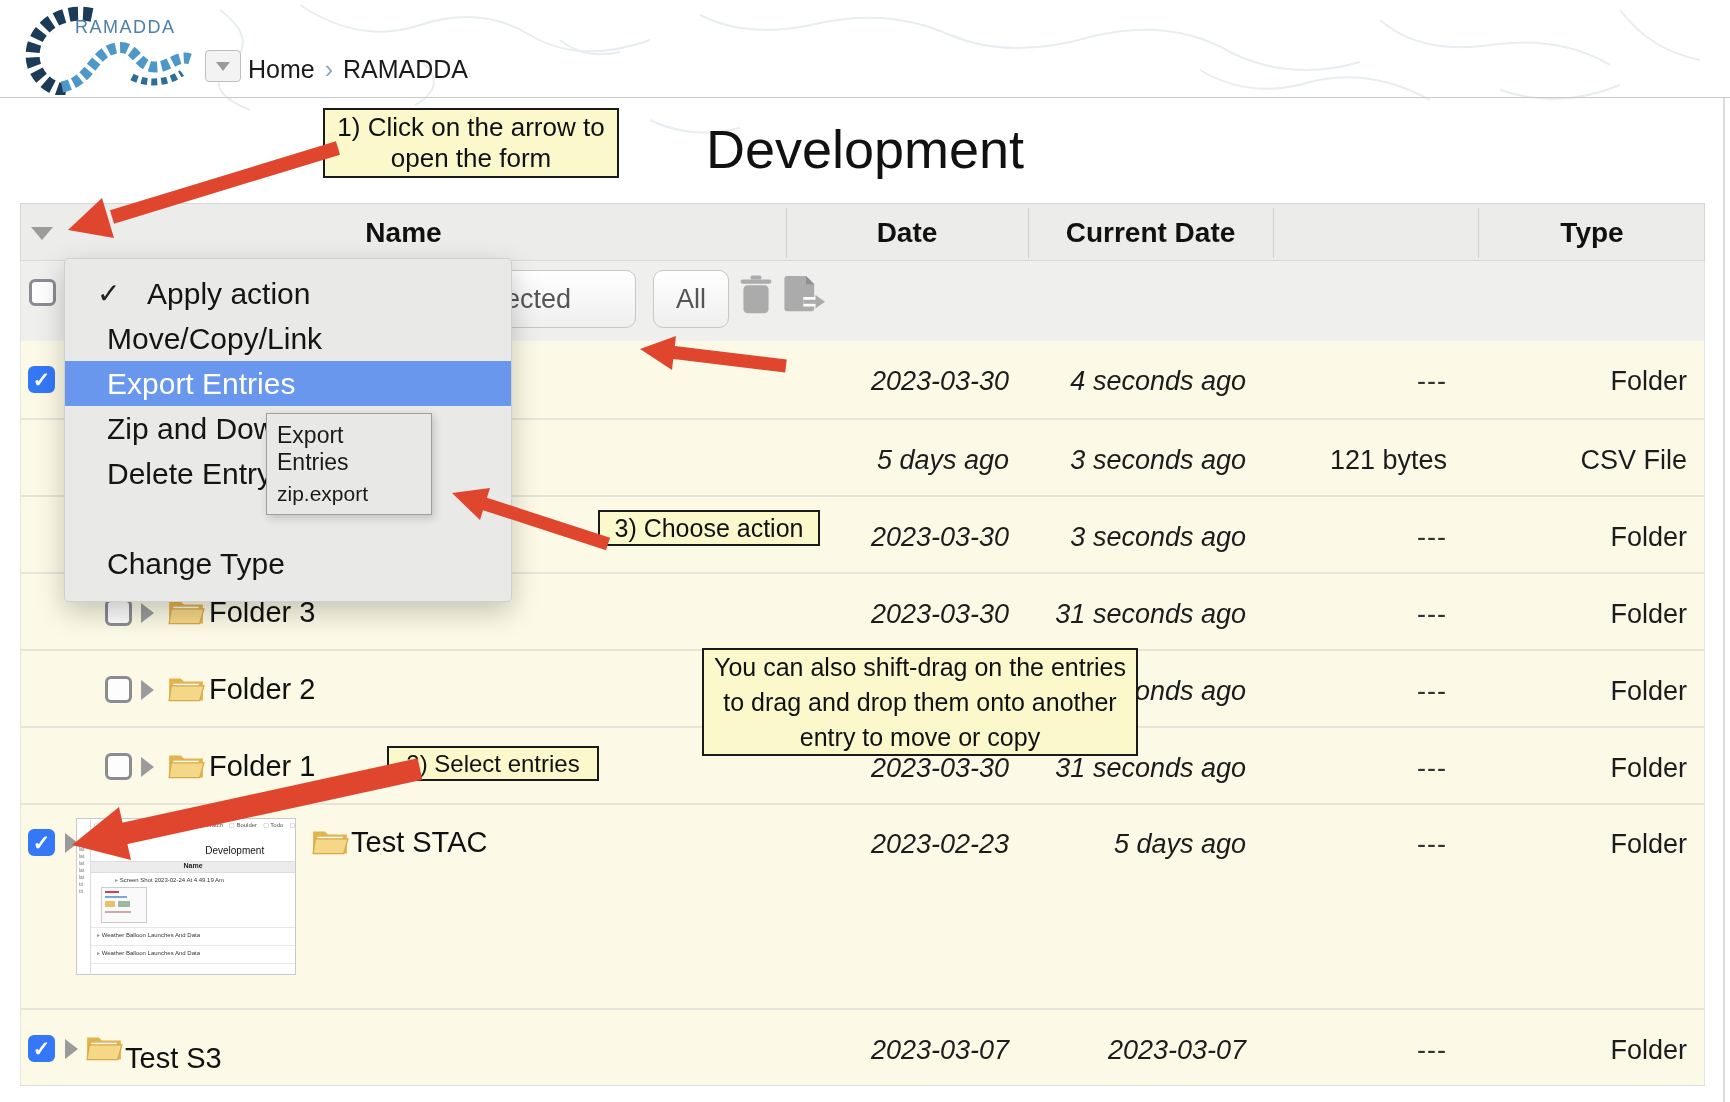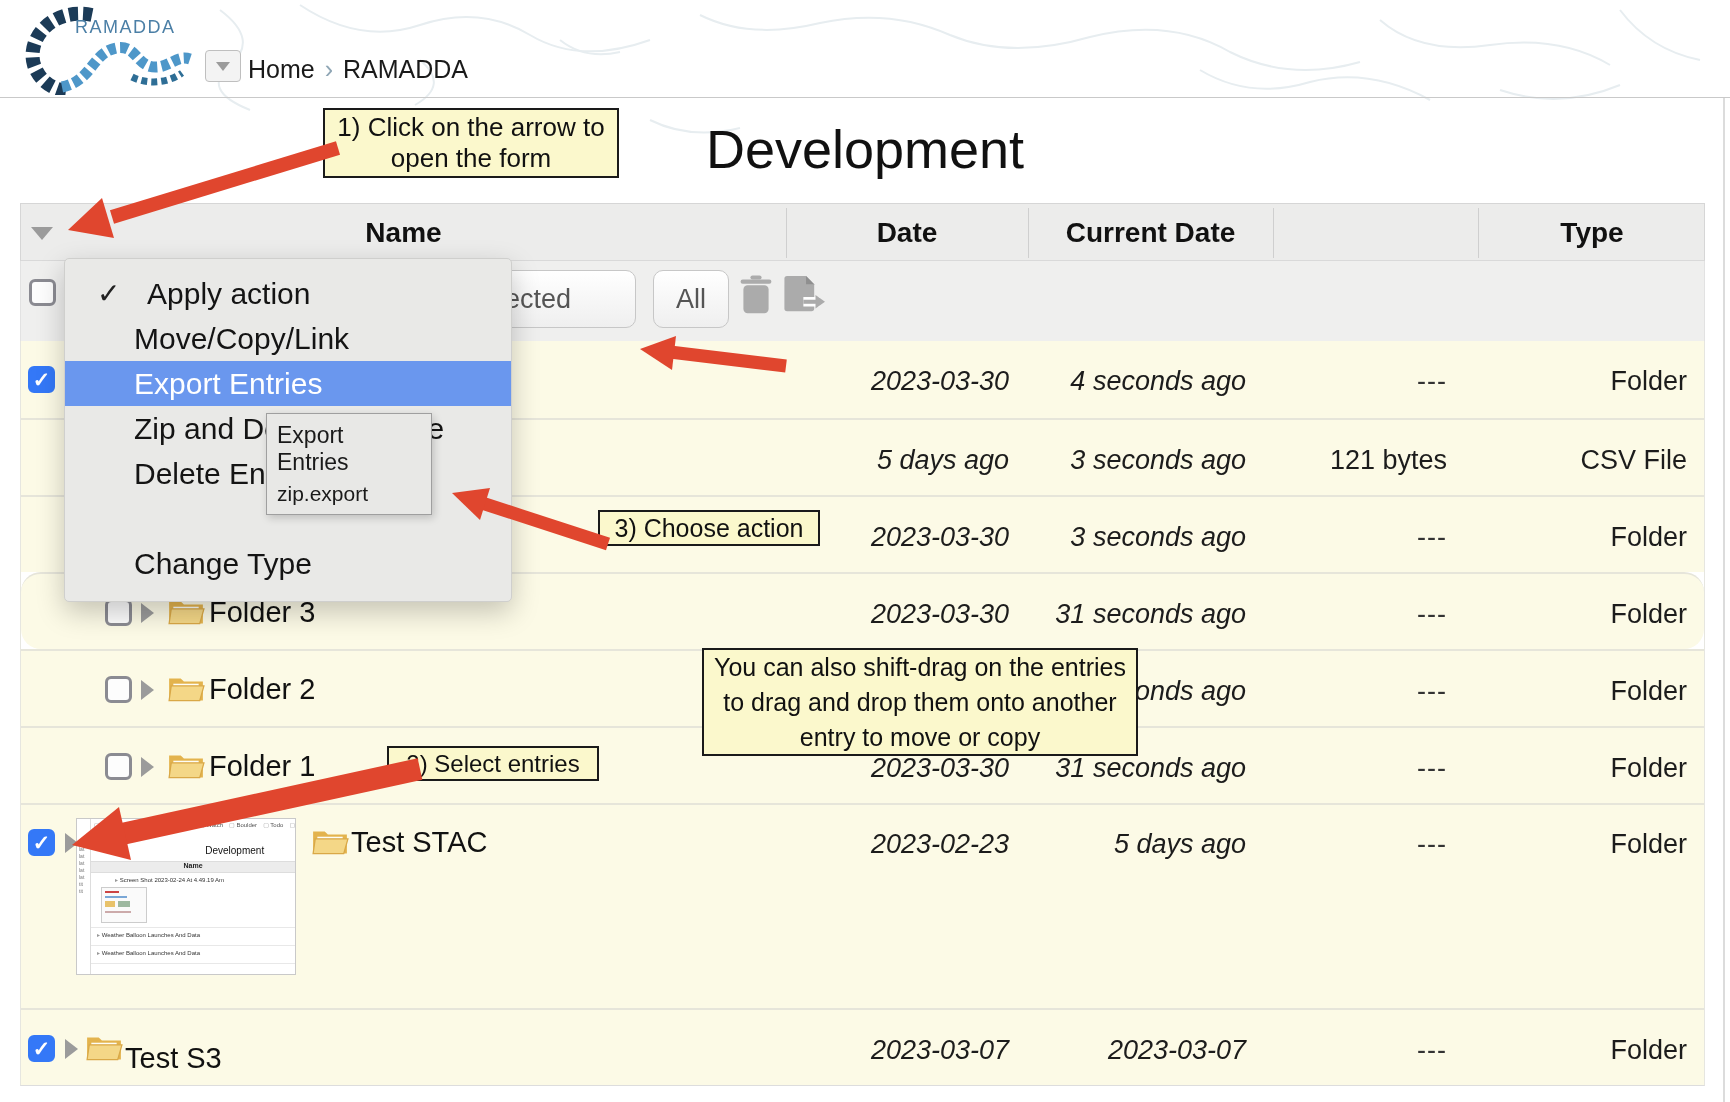--- a/index.html
+++ b/index.html
@@ -41,21 +41,21 @@
           border-left:13px solid #9b9b9b;cursor:pointer;}
   .fname{position:absolute;font-size:29px;color:#111;white-space:nowrap;cursor:pointer;}
   .cell{position:absolute;font-size:27px;color:#1c1c1c;white-space:nowrap;}
   .ital{font-style:italic;}
   .dashes{letter-spacing:1px;color:#333;}
   .ficon{position:absolute;}
   
   .menu{position:absolute;left:64px;top:258px;width:446px;height:342px;background:#e9e9e7;border:1px solid #cfcfcd;
         border-radius:5px;box-shadow:0 10px 28px rgba(0,0,0,.22);z-index:50;}
   .menu-item{position:absolute;left:0;width:100%;height:45px;line-height:45px;font-size:30px;color:#141414;
-             padding-left:69px;box-sizing:border-box;cursor:pointer;white-space:nowrap;overflow:hidden;}
+             padding-left:42px;box-sizing:border-box;cursor:pointer;white-space:nowrap;overflow:hidden;}
   .menu-item.selected{background:#6a97ee;color:#fff;}
   .menu-check{position:absolute;left:32px;width:40px;text-align:left;font-size:28px;color:#222;}
   .tooltip{position:absolute;left:266px;top:413px;width:166px;background:#e8e8e6;border:1px solid #9f9f9f;
            box-shadow:2px 3px 8px rgba(0,0,0,.18);z-index:60;padding:8px 10px;box-sizing:border-box;}
   .tooltip .l1{font-size:23px;color:#1a1a1a;}
   .tooltip .l2{font-size:21px;color:#1a1a1a;margin-top:6px;}
   
   .thumb{position:absolute;left:76px;top:818px;width:220px;height:157px;background:#fff;border:1px solid #c9c9c9;
          z-index:10;display:flex;cursor:pointer;box-sizing:border-box;}
   .thumb-side{width:14px;border-right:1px solid #ddd;padding-top:20px;box-sizing:border-box;overflow:hidden;}
@@ -170,21 +170,21 @@
   <path d="M2 4 h11 l3 3 h18 v18 h-32 z" fill="#e3b34d"></path>
   <rect x="6" y="9" width="24" height="14" fill="#fdfdf6"></rect>
   <path d="M4 11 h31 l-4 14 h-29 z" fill="#f4d787" stroke="#d9a847" stroke-width="1.2"></path>
             </svg>
           </span>
           <div class="cell ital" style="right: 695px; top: 25px;">2023-03-30</div>
           <div class="cell ital" style="right: 458px; top: 25px;">3 seconds ago</div>
           <div class="cell dashes" style="right: 257px; top: 25px;">---</div>
           <div class="cell" style="right: 17px; top: 25px;">Folder</div>
         </div>
-        <div class="row" style="height: 77px; border-radius: 20px;">
+        <div class="row" style="height: 77px;">
           <div class="cb" style="left: 84px; top: 25px;"></div>
           <div class="expand" style="left: 120px; top: 29px;"></div>
           <span class="ficon" style="left: 146px; top: 23px;">
             <svg width="38" height="30" viewBox="0 0 36 28">
   <path d="M2 4 h11 l3 3 h18 v18 h-32 z" fill="#e3b34d"></path>
   <rect x="6" y="9" width="24" height="14" fill="#fdfdf6"></rect>
   <path d="M4 11 h31 l-4 14 h-29 z" fill="#f4d787" stroke="#d9a847" stroke-width="1.2"></path>
             </svg>
           </span>
           <span class="fname" style="left: 188px; top: 22px;">Folder 3</span>

